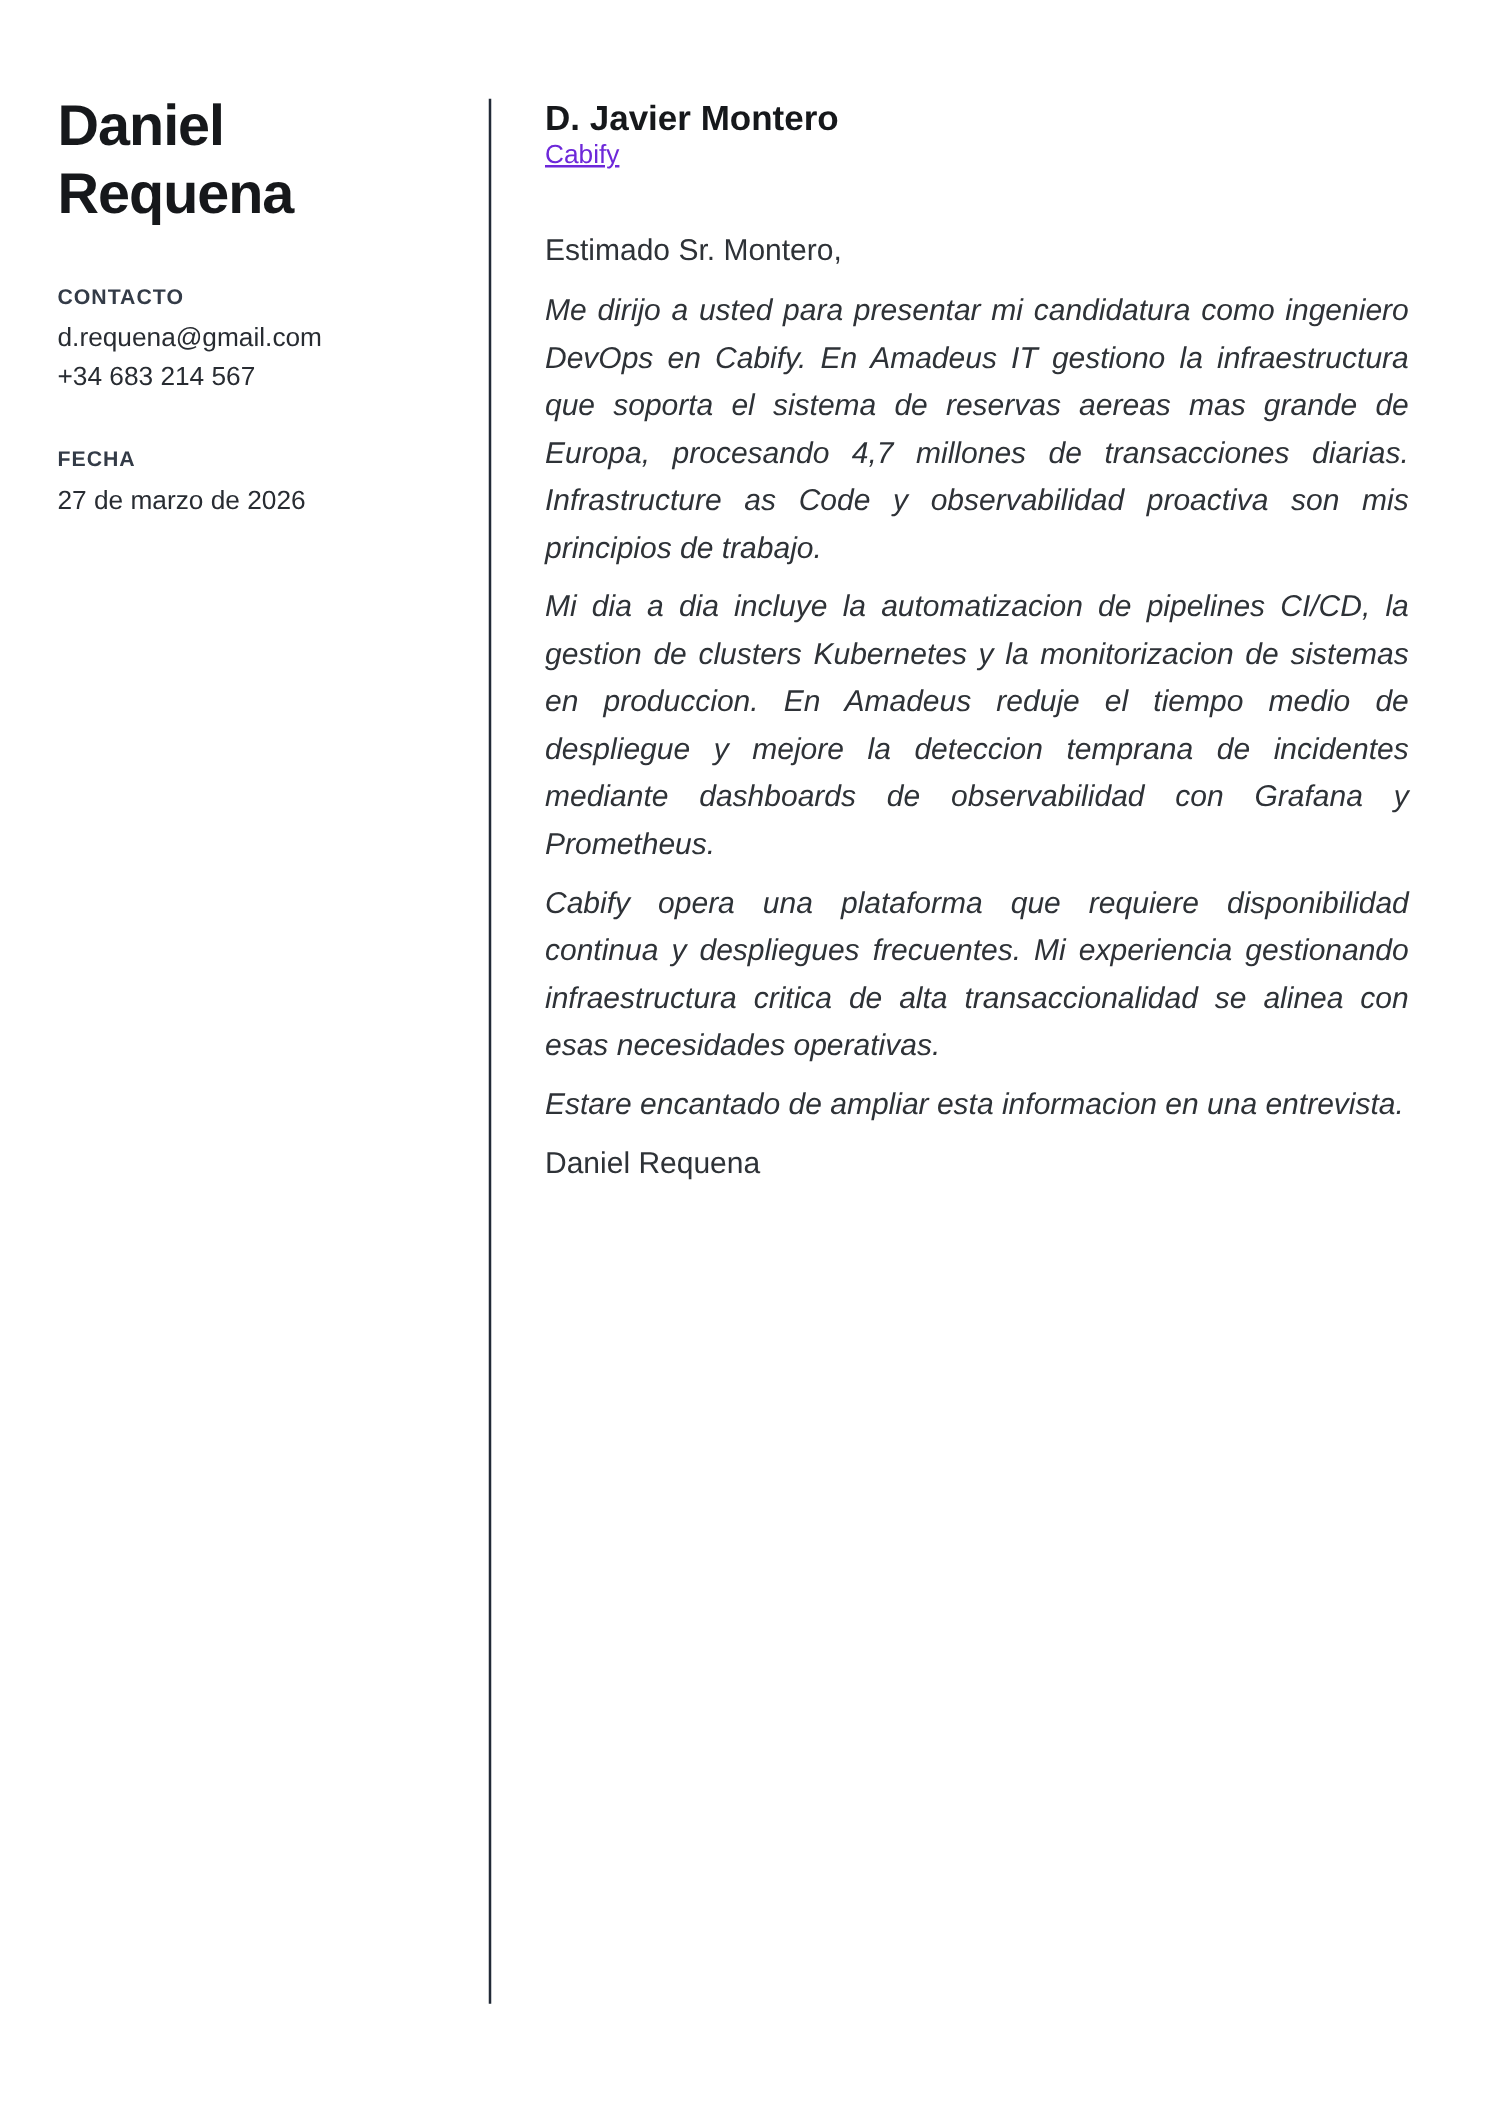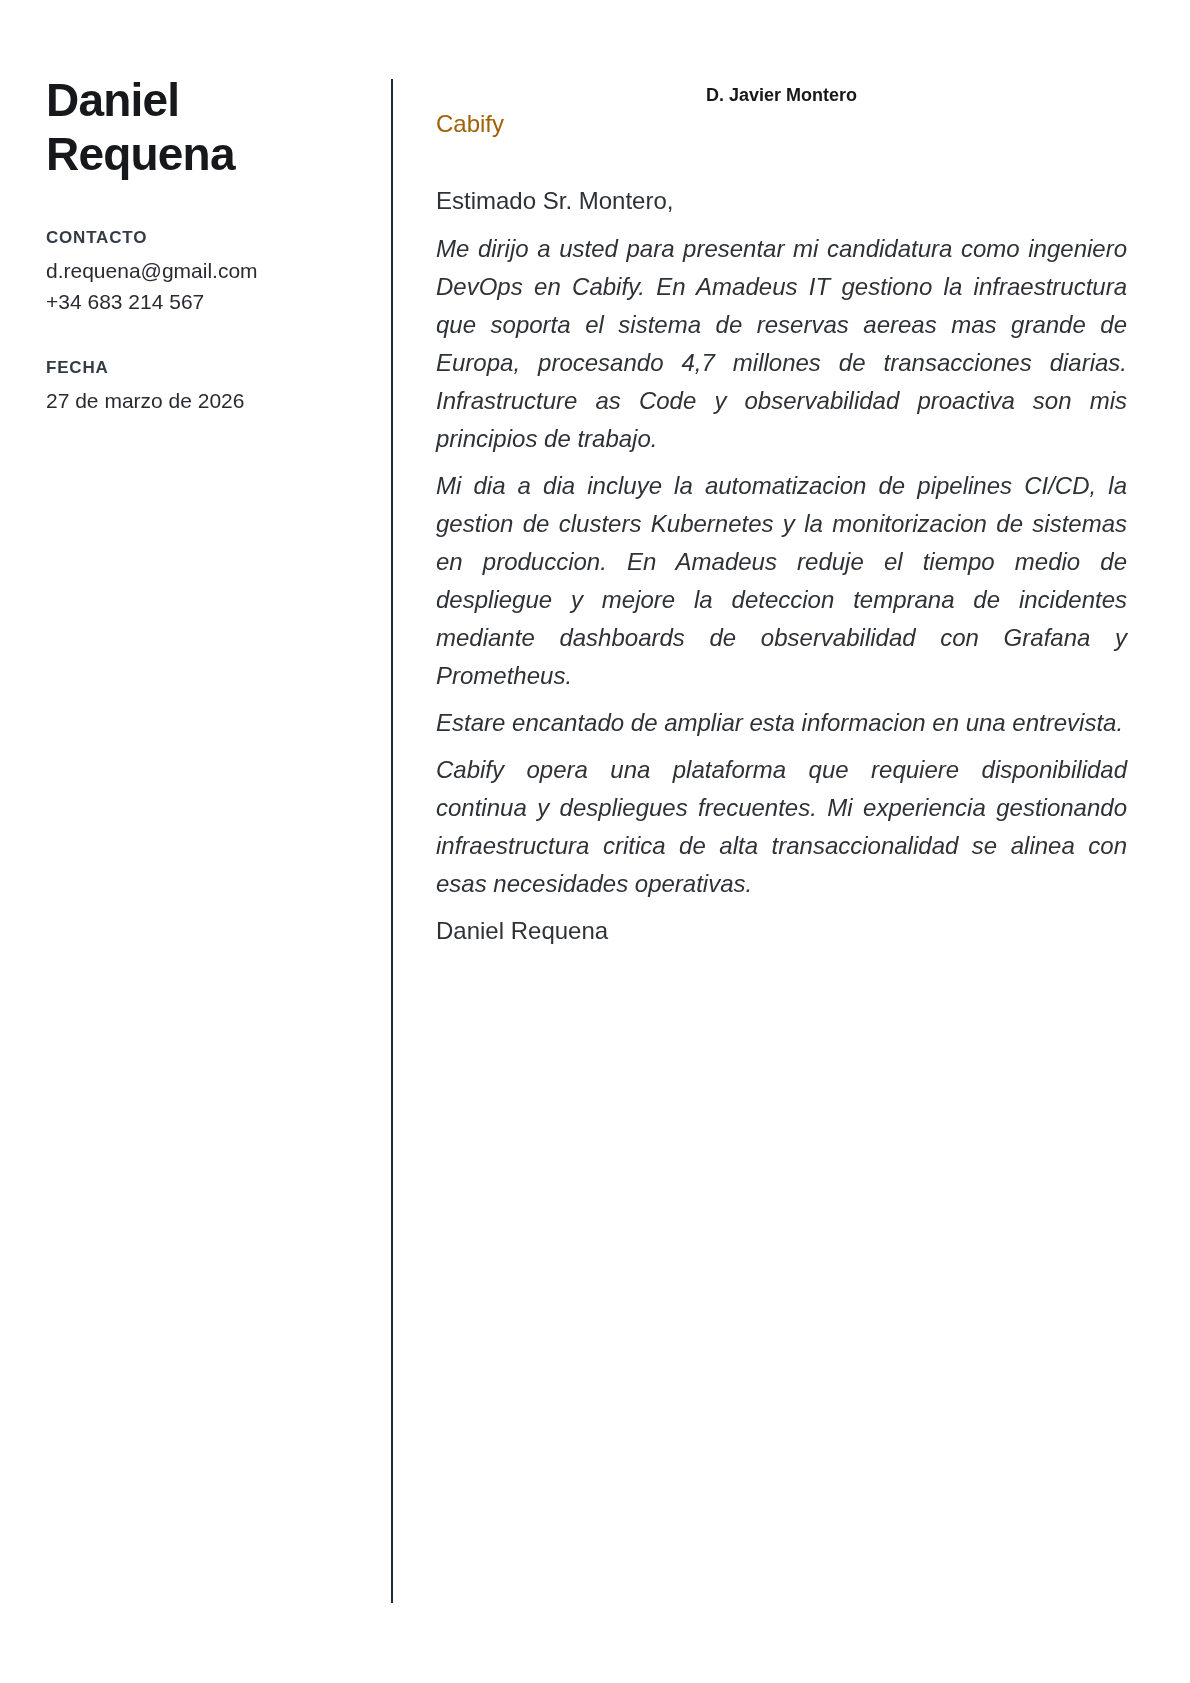--- a/index.html
+++ b/index.html
@@ -75,31 +75,31 @@
 
   
   .letter {
     position: absolute;
     left: 436px;
     top: 81px;
     width: 691px;
     color: var(--text-primary);
   }
   .recipient {
-    font-size: 18px;
+    font-size: 28px;
     line-height: 28px;
     font-weight: 700;
     color: var(--heading);
-    text-align: center;
   }
   .company {
-    font-size: 24px;
+    font-size: 21px;
     line-height: 28px;
     margin-top: 1px;
-    color: #a16207;
+    color: #6d28d9;
+    text-decoration: underline;
   }
   .greeting {
     margin-top: 44px;
     font-size: 24px;
     line-height: 38px;
     margin-bottom: 10px;
   }
   .letter-body .para {
     font-size: 24px;
     line-height: 38px;
@@ -139,20 +139,20 @@
 
   <main class="letter">
     <div class="recipient">D. Javier Montero</div>
     <div class="company">Cabify</div>
 
     <p class="greeting">Estimado Sr. Montero,</p>
 
     <div class="letter-body">
         <p class="para">Me dirijo a usted para presentar mi candidatura como ingeniero DevOps en Cabify. En Amadeus IT gestiono la infraestructura que soporta el sistema de reservas aereas mas grande de Europa, procesando 4,7 millones de transacciones diarias. Infrastructure as Code y observabilidad proactiva son mis principios de trabajo.</p>
         <p class="para">Mi dia a dia incluye la automatizacion de pipelines CI/CD, la gestion de clusters Kubernetes y la monitorizacion de sistemas en produccion. En Amadeus reduje el tiempo medio de despliegue y mejore la deteccion temprana de incidentes mediante dashboards de observabilidad con Grafana y Prometheus.</p>
+        <p class="para">Cabify opera una plataforma que requiere disponibilidad continua y despliegues frecuentes. Mi experiencia gestionando infraestructura critica de alta transaccionalidad se alinea con esas necesidades operativas.</p>
         <p class="para">Estare encantado de ampliar esta informacion en una entrevista.</p>
-        <p class="para">Cabify opera una plataforma que requiere disponibilidad continua y despliegues frecuentes. Mi experiencia gestionando infraestructura critica de alta transaccionalidad se alinea con esas necesidades operativas.</p>
       </div>
 
     <p class="signature">Daniel Requena</p>
   </main>
 
 </div>
 
 </body></html>

